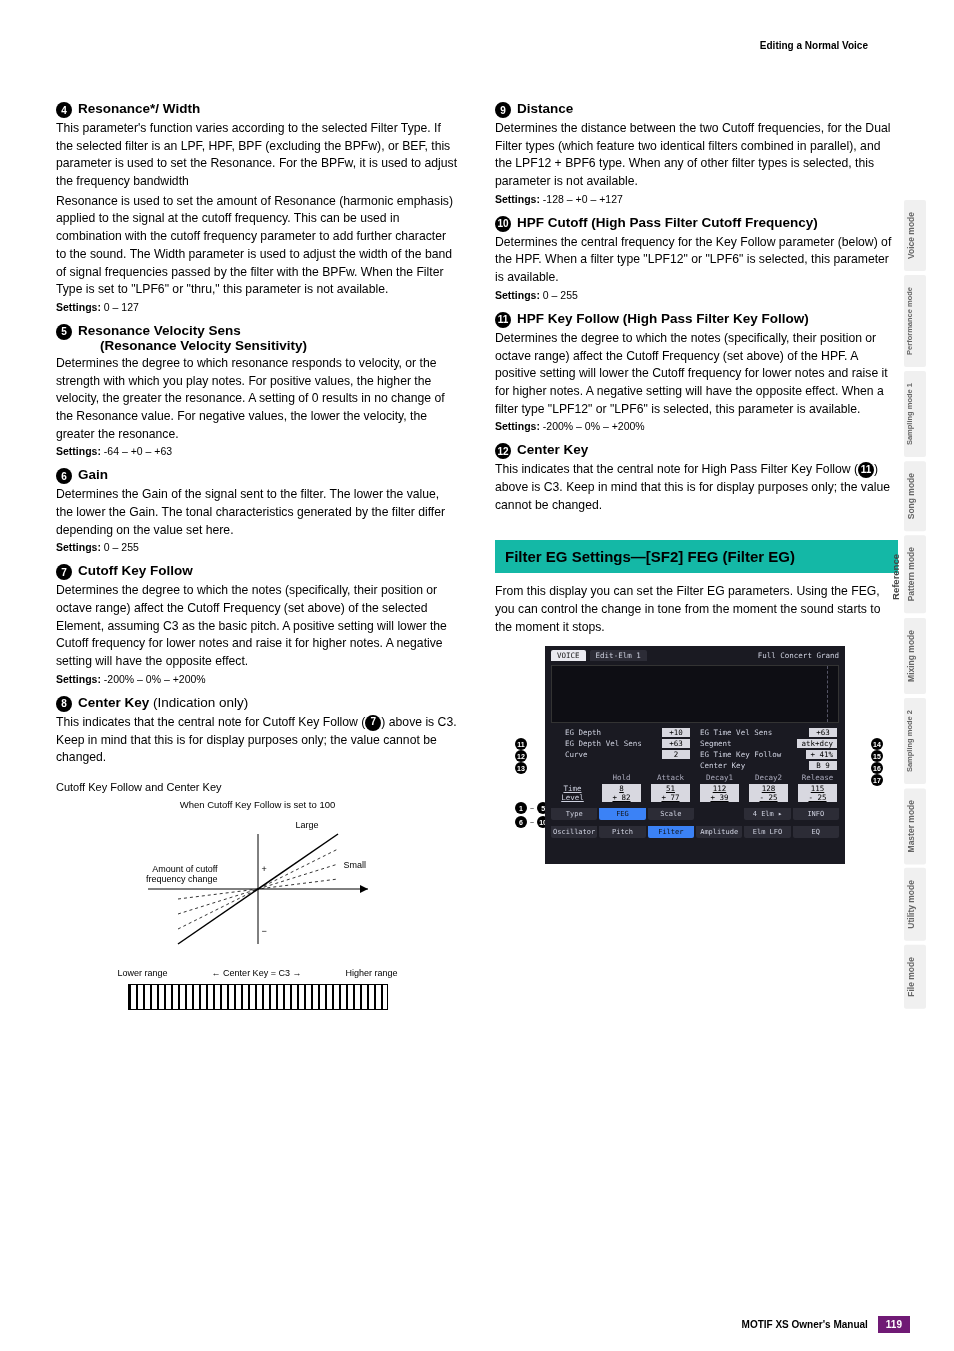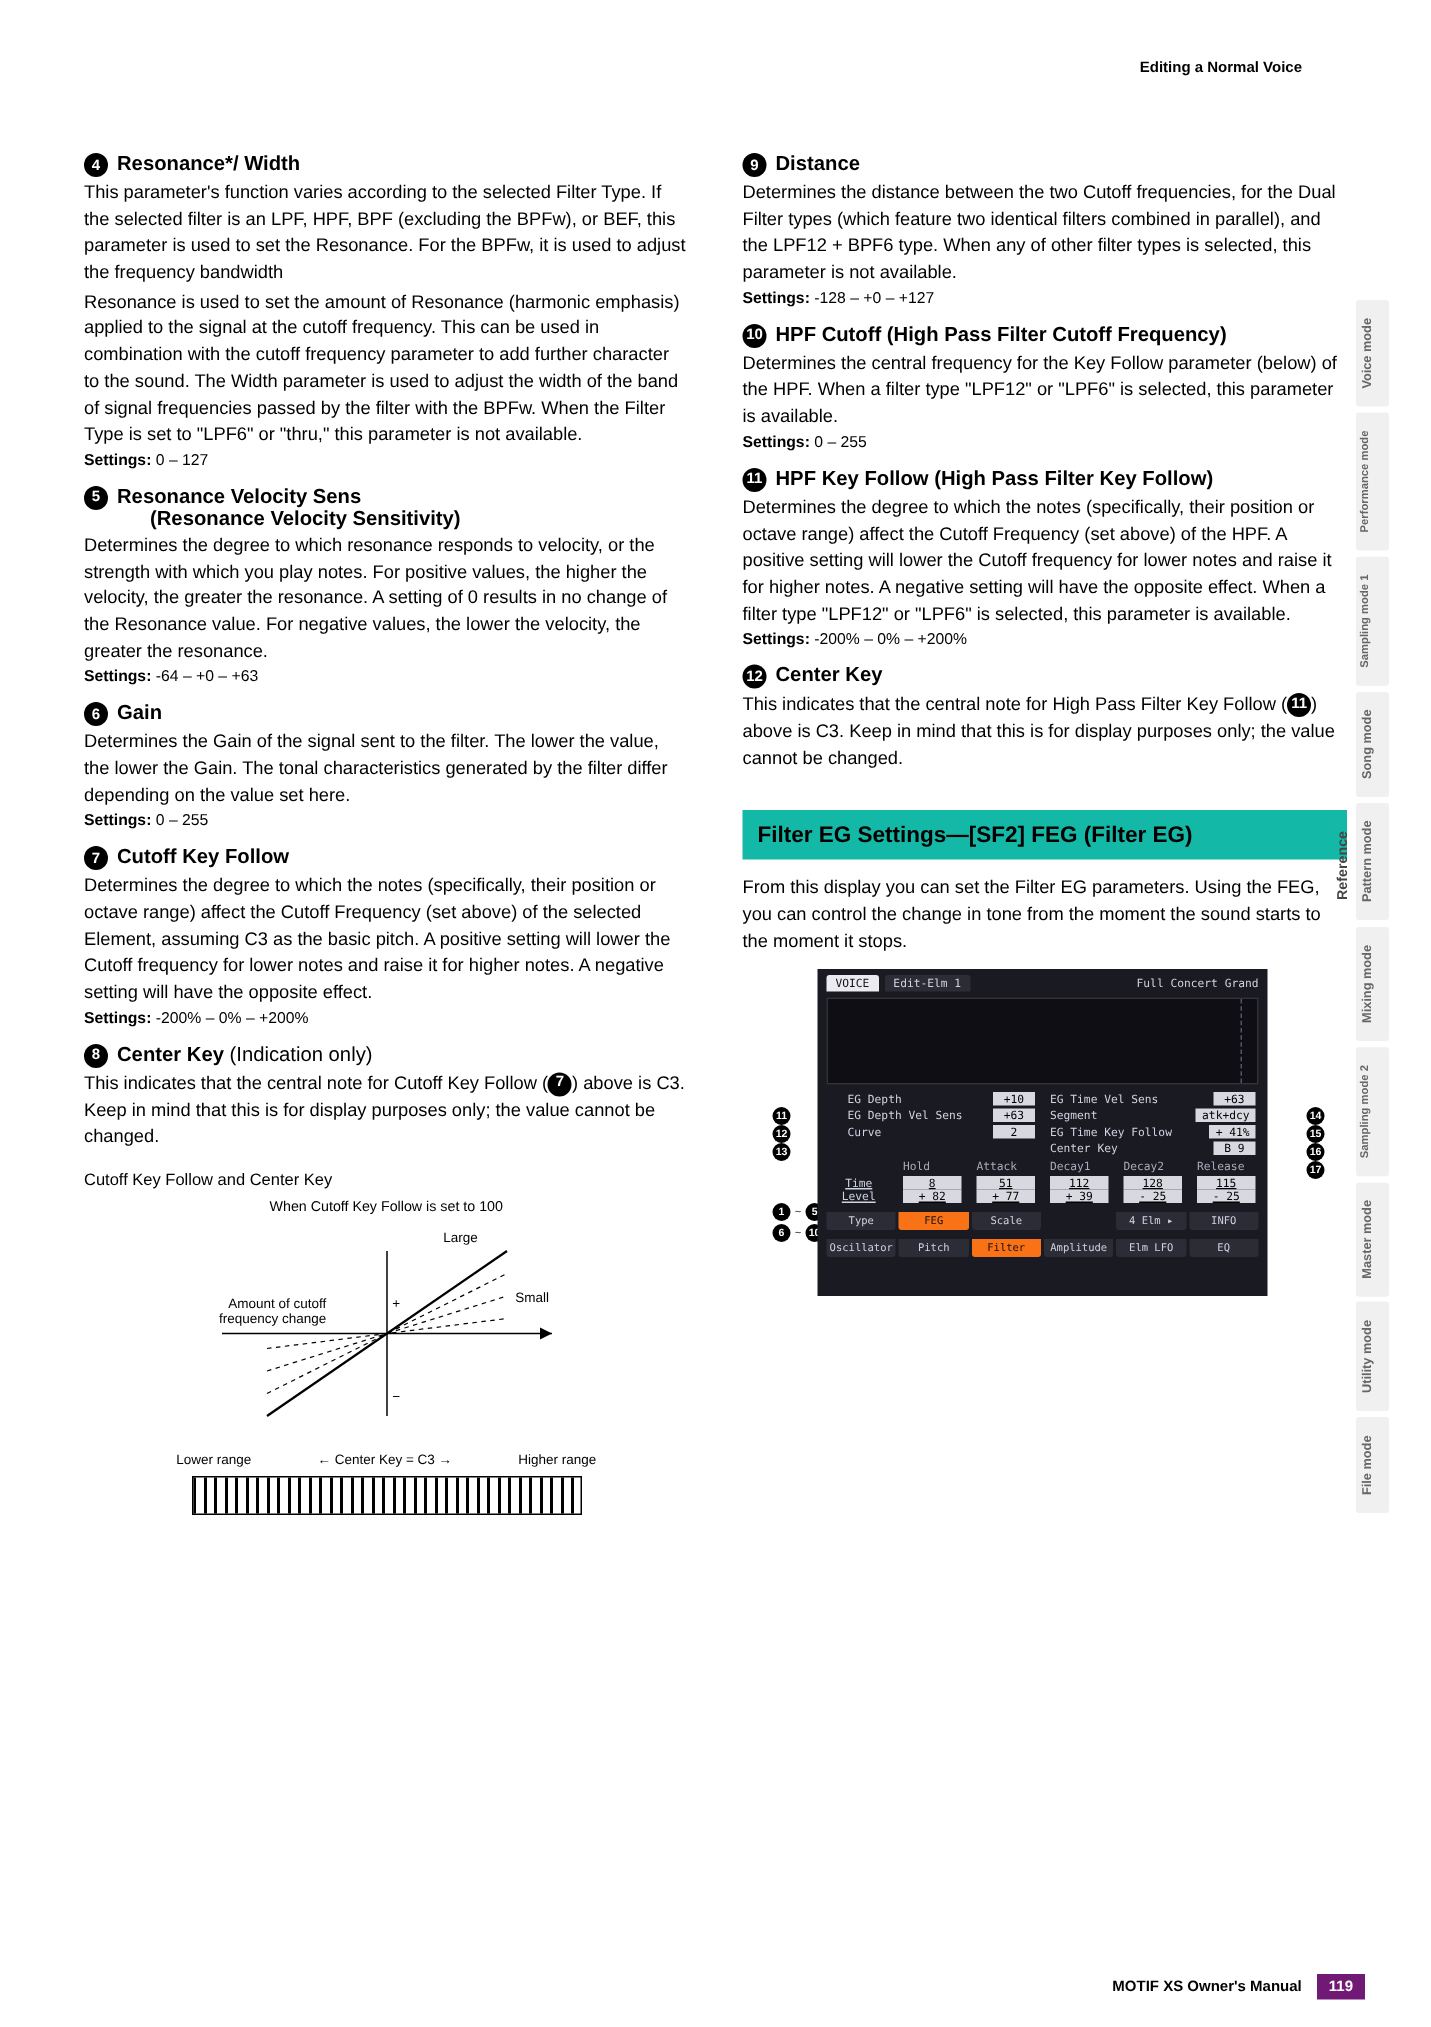--- a/index.html
+++ b/index.html
@@ -185,26 +185,26 @@
     position:absolute; right:10px; top:0; bottom:0;
     border-right:1px dashed #556;
   }
   .scr-row { display:flex; justify-content:space-between; padding:1px 2px; }
   .scr-row .l { flex:1;padding-left:12px; }
   .scr-row .v { background:#d8d8e0; color:#000; padding:0 4px; min-width:28px; text-align:center; margin-left:4px; }
   .scr-row2 { display:flex; justify-content:space-between; padding:1px 2px;align-items:flex-end; }
   .scr-row2 .l2 { flex:1; }
   .scr-row2 .v2 { background:#d8d8e0; color:#000; padding:0 4px; min-width:28px; text-align:center; margin-left:4px; }
   .scr-hdr-row { display:flex; gap:10px; padding:2px; color:#aab; }
-  .scr-hdr-row > span { flex:1; }
+  .scr-hdr-row > span { flex:1; text-align:center; }
   .scr-val-row { display:flex; gap:10px; padding:0 2px; }
   .scr-val-row > span { flex:1; text-align:center; background:#d8d8e0; color:#000;text-decoration:underline; }
   .scr-bottom-tabs { display:flex; gap:2px; margin-top:6px; }
   .scr-bottom-tabs .bt { flex:1; background:#2c2c36; text-align:center; padding:2px 0; font-size:7px; border-radius:0 0 2px 2px; }
-  .scr-bottom-tabs .bt.on { background:#f97316; color:#111;text-align:center; }
+  .scr-bottom-tabs .bt.on { background:#3b82f6; color:#111;text-align:center; }
 
   .scr-callout {
     position:absolute;
     font-size:8px; color:#000;
     display:flex; align-items:center; gap:2px;
   }
   .scr-callout.left { left:0; }
   .scr-callout.right { right:-8px; justify-content:flex-end; }
   .cnum {
     display:inline-flex; align-items:center; justify-content:center;

